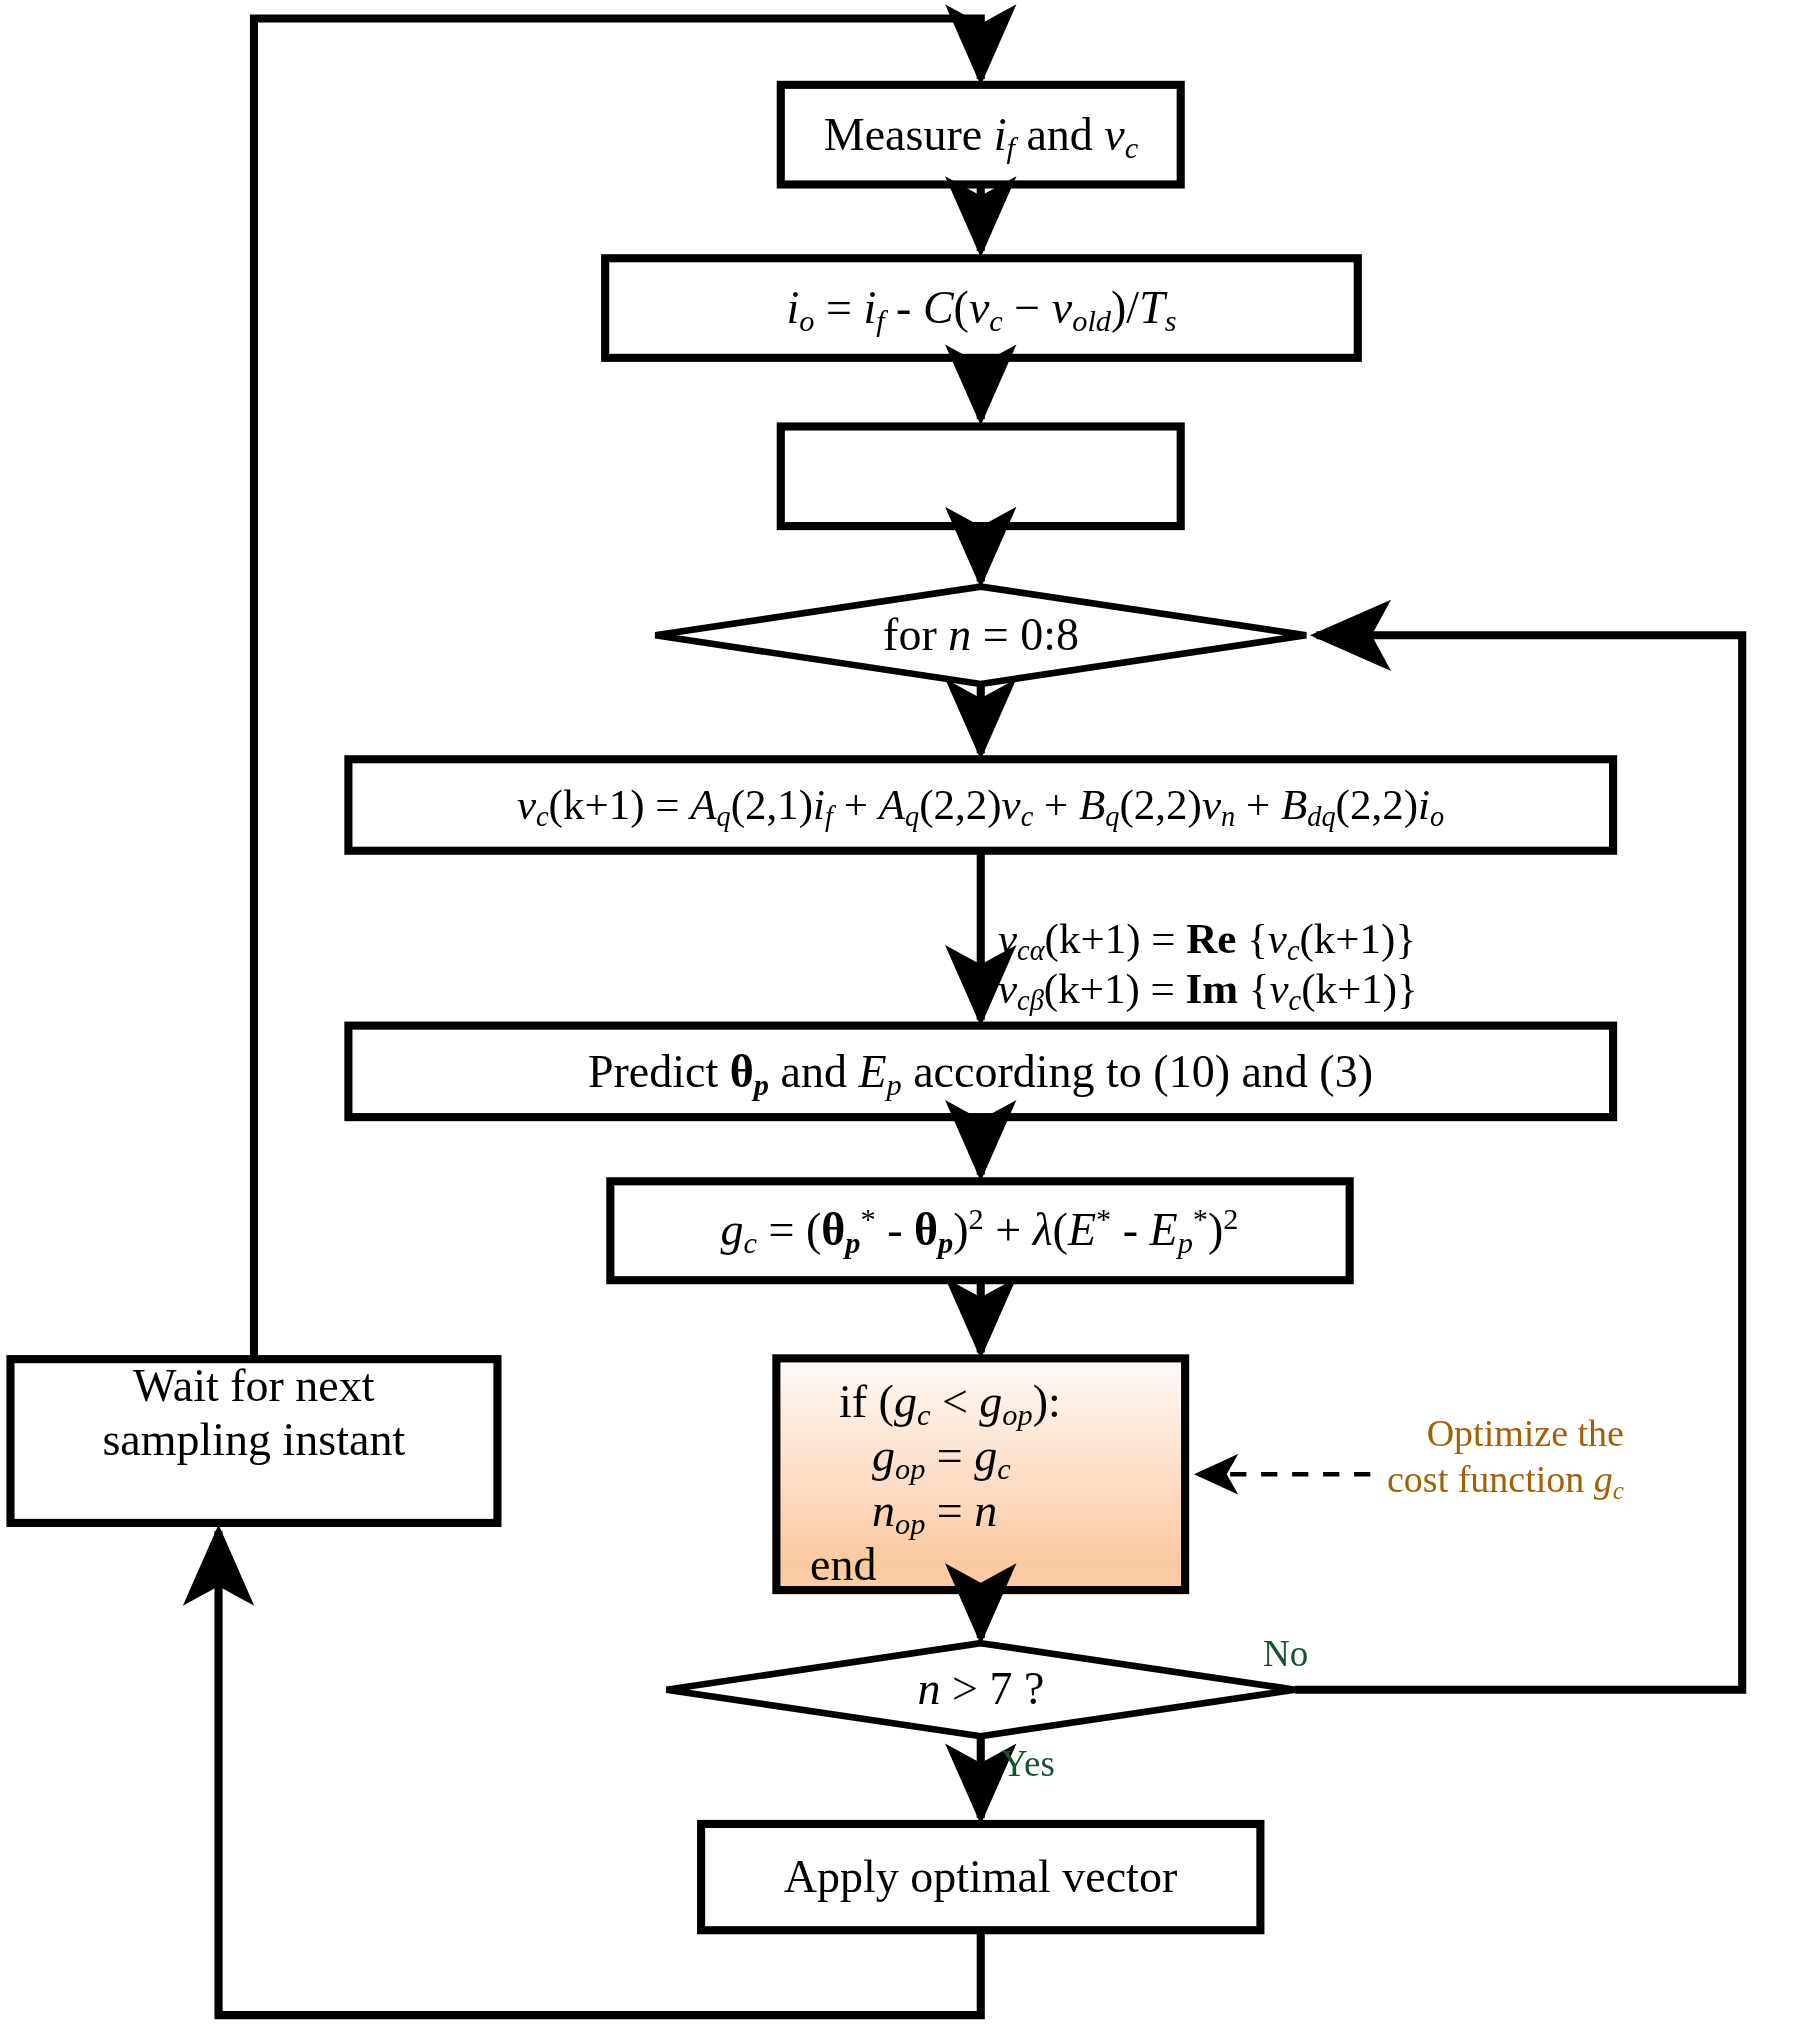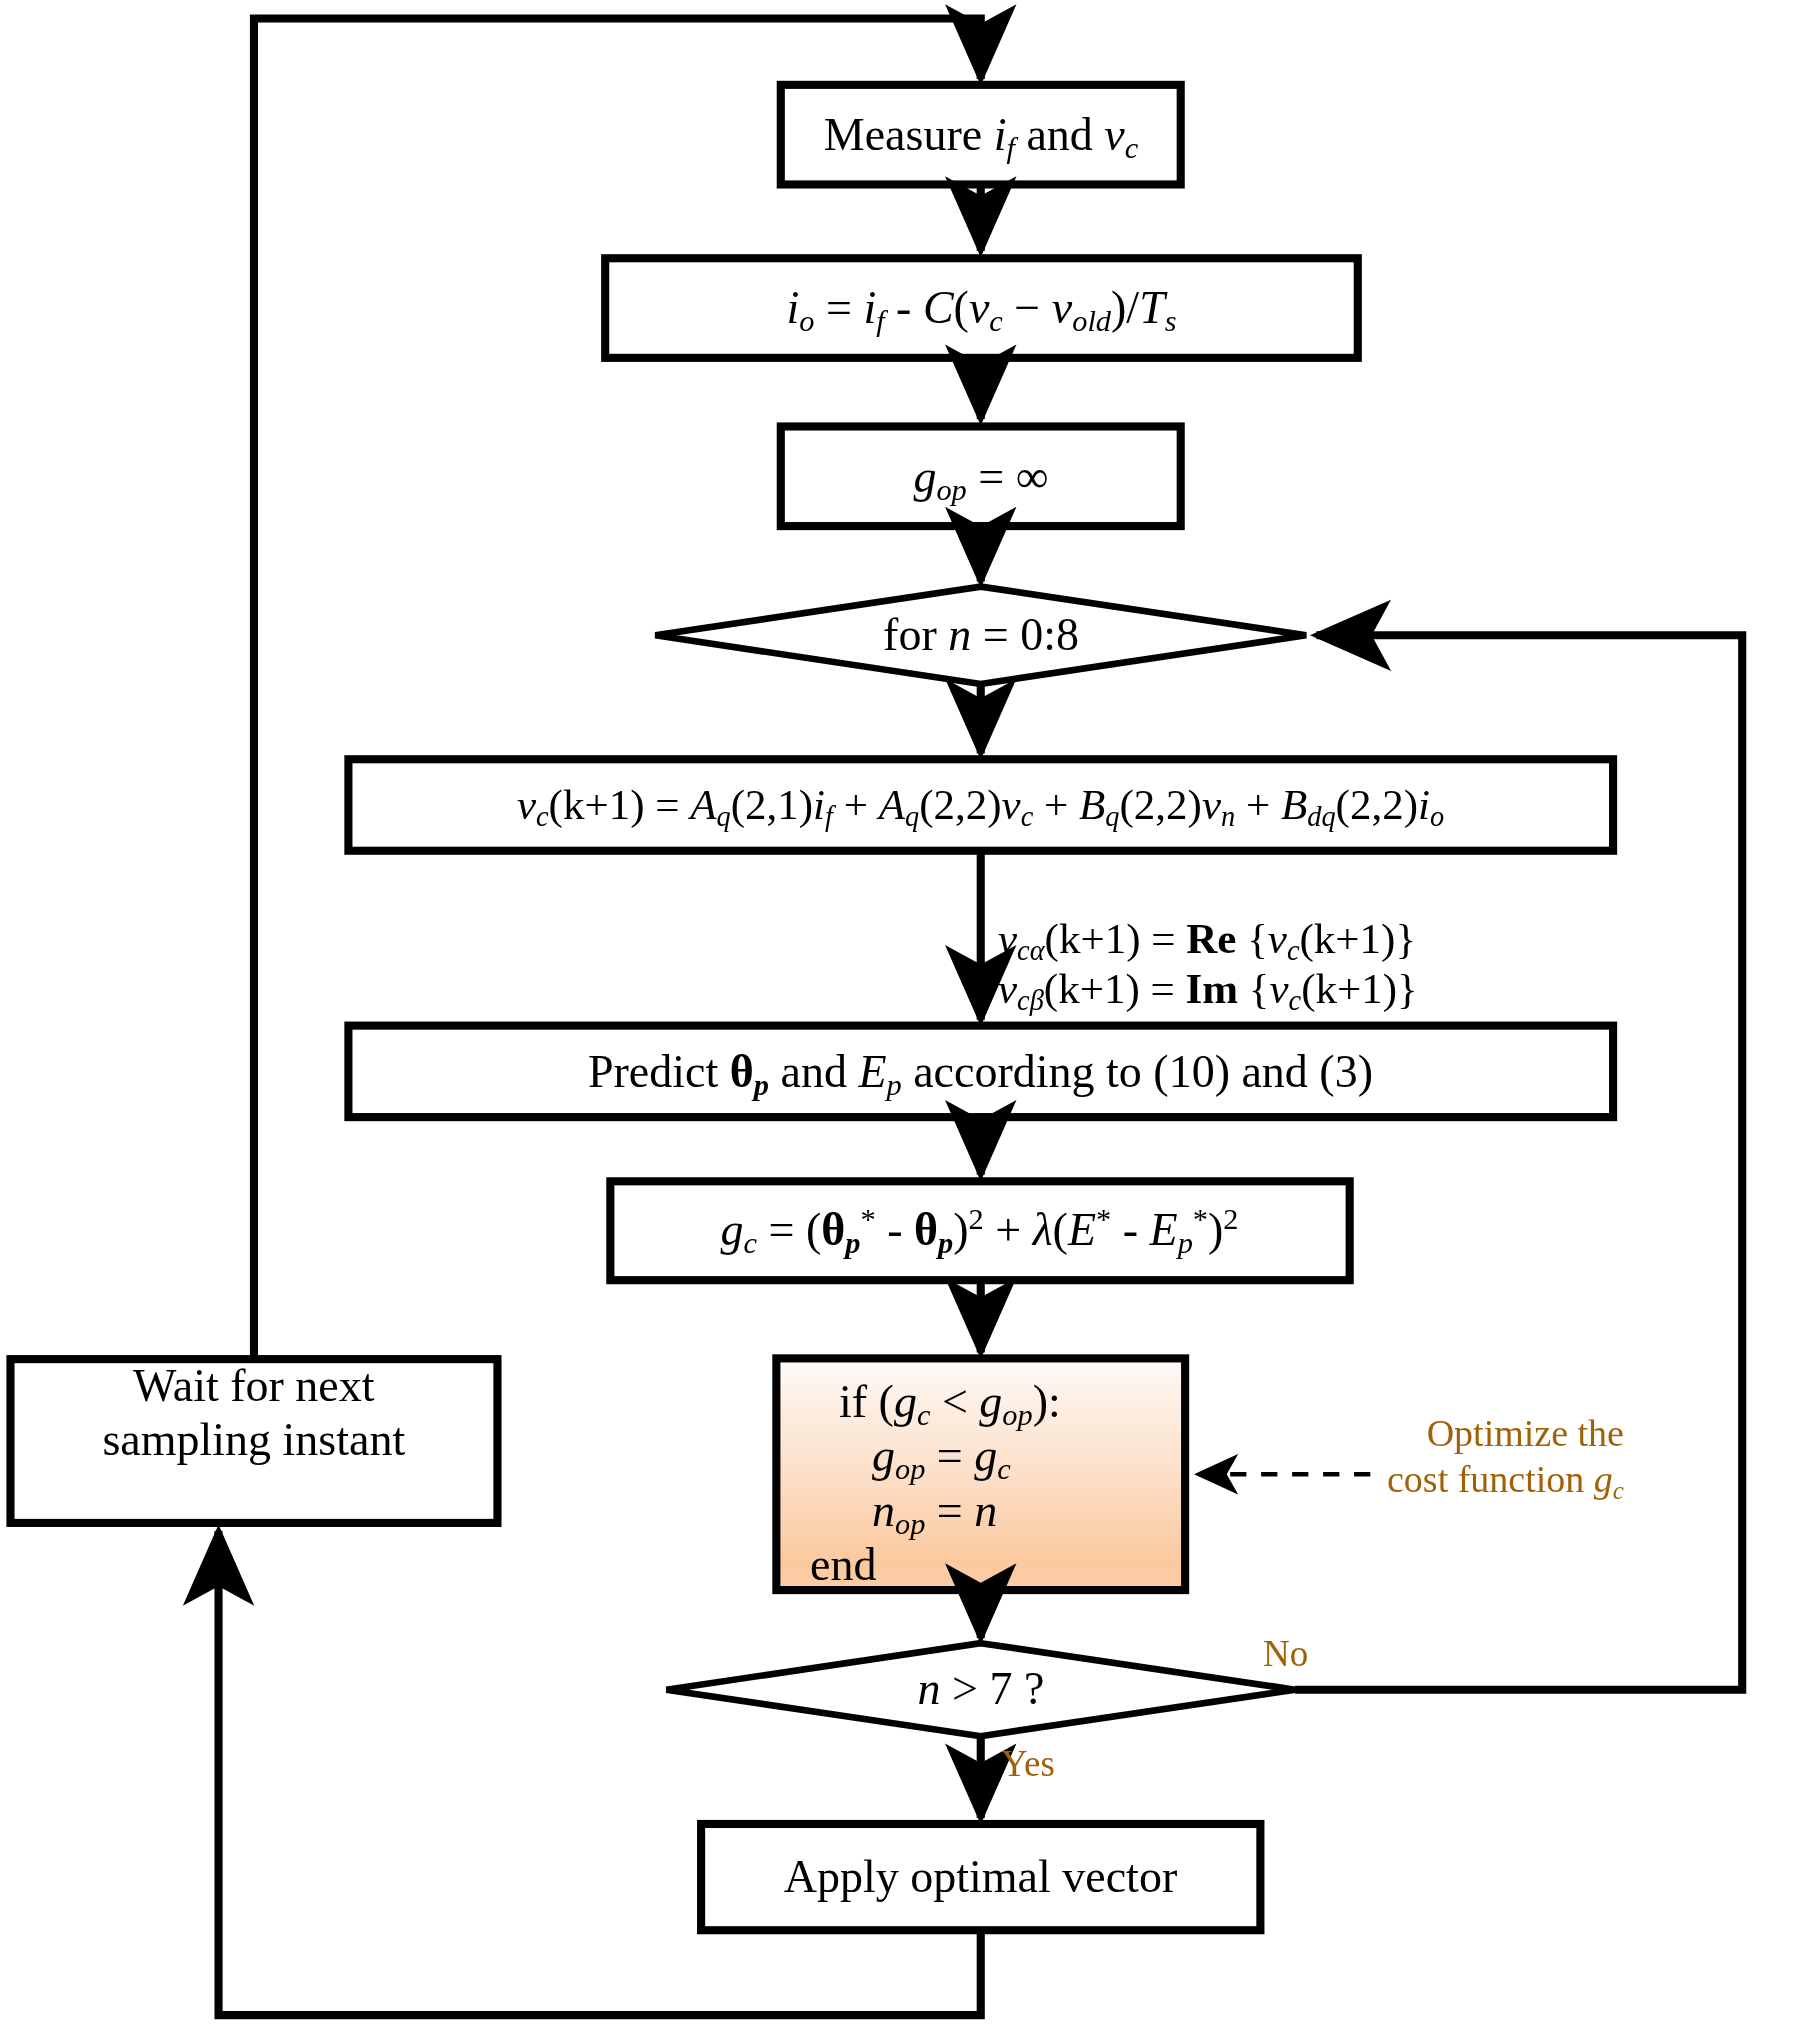--- a/index.html
+++ b/index.html
@@ -67,21 +67,21 @@
     font-size: 38px;
     color: #a16207;
     line-height: 1.22;
     text-align: right;
     white-space: nowrap;
     pointer-events: none;
   }
   .edge-label {
     position: absolute;
     font-size: 37px;
-    color: #a16207;
+    color: #14532d;
     white-space: nowrap;
     pointer-events: none;
     text-align: center;
   }
   .if-body {
     align-items: flex-start;
     flex-direction: column;
     justify-content: center;
     text-align: left;
     white-space: normal;
@@ -166,23 +166,20 @@
   </svg>
 
   <div class="node-text fs-big" style="left:781px; top:85px; width:400px; height:100px;">
     <span><span>Measure </span><span class="mi"><span>i</span><sub>f</sub></span><span> and </span><span class="mi"><span>v</span><sub>c</sub></span></span>
   </div>
 
   <div class="node-text fs-big" style="left:605px; top:258px; width:753px; height:100px;">
     <span><span class="mi"><span>i</span><sub>o</sub></span><span> = </span><span class="mi"><span>i</span><sub>f</sub></span><span> - </span><span class="mi">C</span><span>(</span><span class="mi"><span>v</span><sub>c</sub></span><span> − </span><span class="mi"><span>v</span><sub>old</sub></span><span>)/</span><span class="mi"><span>T</span><sub>s</sub></span></span>
   </div>
 
-  <div class="node-text fs-big" style="left:781px; top:427px; width:400px; height:100px;">
-    <span><span class="mi"><span>g</span><sub>op</sub></span><span> = </span><span>∞</span></span>
-  </div>
 
   <div class="node-text fs-big" style="left:803px; top:587px; width:356px; height:97px;">
     <span><span>for </span><span class="mi">n</span><span> = 0:8</span></span>
   </div>
 
   <div class="node-text fs-med" style="left:348px; top:759px; width:1265px; height:92px;">
     <span><span class="mi"><span>v</span><sub>c</sub></span><span>(k+1)</span><span> = </span><span class="mi"><span>A</span><sub>q</sub></span><span>(2,1)</span><span class="mi"><span>i</span><sub>f</sub></span><span> + </span><span class="mi"><span>A</span><sub>q</sub></span><span>(2,2)</span><span class="mi"><span>v</span><sub>c</sub></span><span> + </span><span class="mi"><span>B</span><sub>q</sub></span><span>(2,2)</span><span class="mi"><span>v</span><sub>n</sub></span><span> + </span><span class="mi"><span>B</span><sub>dq</sub></span><span>(2,2)</span><span class="mi"><span>i</span><sub>o</sub></span></span>
   </div>
 
   <div class="node-text fs-med multiline" style="left:998px; top:867px; width:664px; height:148px; justify-content:flex-end; align-items:flex-start;">

